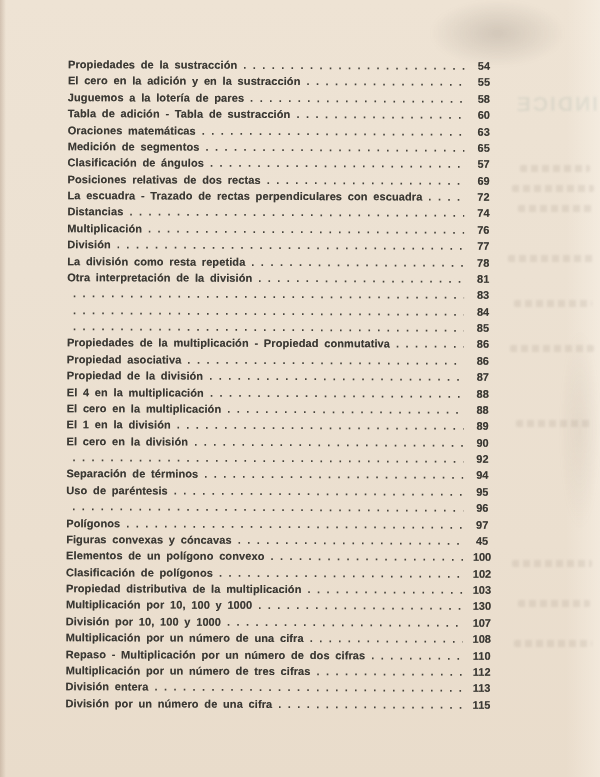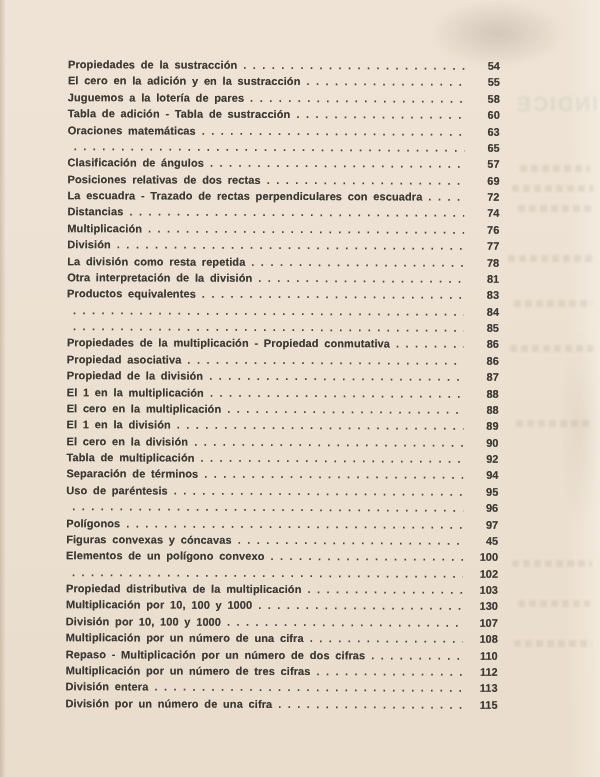--- a/index.html
+++ b/index.html
@@ -86,21 +86,21 @@
     min-width: 8px;
   }
   .toc-dots::after {
     content: ". . . . . . . . . . . . . . . . . . . . . . . . . . . . . . . . . . . . . . . . . . . . . . . . . . . . . . . . . .";
     word-spacing: 3.4px;
     color: #45423b;
   }
   .toc-page {
     flex: 0 0 auto;
     width: 32px;
-    text-align: right;
+    text-align: center;
     text-shadow: 0 0 0.4px rgba(58,56,51,0.55);
   }
 </style>
 </head>
 <body>
 
 <div class="page">
 
   <div class="edge-left"></div>
   <div class="edge-right"></div>
@@ -145,20 +145,21 @@
       <span class="toc-page">60</span>
     </div>
 
     <div class="toc-row">
       <span class="toc-title">Oraciones matemáticas</span>
       <span class="toc-dots"></span>
       <span class="toc-page">63</span>
     </div>
 
     <div class="toc-row">
+      <span class="toc-title">Medición de segmentos</span>
       <span class="toc-dots"></span>
       <span class="toc-page">65</span>
     </div>
 
     <div class="toc-row">
       <span class="toc-title">Clasificación de ángulos</span>
       <span class="toc-dots"></span>
       <span class="toc-page">57</span>
     </div>
 
@@ -198,21 +199,20 @@
       <span class="toc-page">78</span>
     </div>
 
     <div class="toc-row">
       <span class="toc-title">Otra interpretación de la división</span>
       <span class="toc-dots"></span>
       <span class="toc-page">81</span>
     </div>
 
     <div class="toc-row">
-      <span class="toc-title">Productos equivalentes</span>
       <span class="toc-dots"></span>
       <span class="toc-page">83</span>
     </div>
 
     <div class="toc-row">
       <span class="toc-dots"></span>
       <span class="toc-page">84</span>
     </div>
 
     <div class="toc-row">
@@ -232,21 +232,21 @@
       <span class="toc-page">86</span>
     </div>
 
     <div class="toc-row">
       <span class="toc-title">Propiedad de la división</span>
       <span class="toc-dots"></span>
       <span class="toc-page">87</span>
     </div>
 
     <div class="toc-row">
-      <span class="toc-title">El 1 en la multiplicación</span>
+      <span class="toc-title">El 4 en la multiplicación</span>
       <span class="toc-dots"></span>
       <span class="toc-page">88</span>
     </div>
 
     <div class="toc-row">
       <span class="toc-title">El cero en la multiplicación</span>
       <span class="toc-dots"></span>
       <span class="toc-page">88</span>
     </div>
 
@@ -256,21 +256,20 @@
       <span class="toc-page">89</span>
     </div>
 
     <div class="toc-row">
       <span class="toc-title">El cero en la división</span>
       <span class="toc-dots"></span>
       <span class="toc-page">90</span>
     </div>
 
     <div class="toc-row">
-      <span class="toc-title">Tabla de multiplicación</span>
       <span class="toc-dots"></span>
       <span class="toc-page">92</span>
     </div>
 
     <div class="toc-row">
       <span class="toc-title">Separación de términos</span>
       <span class="toc-dots"></span>
       <span class="toc-page">94</span>
     </div>
 
@@ -297,20 +296,21 @@
       <span class="toc-page">45</span>
     </div>
 
     <div class="toc-row">
       <span class="toc-title">Elementos de un polígono convexo</span>
       <span class="toc-dots"></span>
       <span class="toc-page">100</span>
     </div>
 
     <div class="toc-row">
+      <span class="toc-title">Clasificación de polígonos</span>
       <span class="toc-dots"></span>
       <span class="toc-page">102</span>
     </div>
 
     <div class="toc-row">
       <span class="toc-title">Propiedad distributiva de la multiplicación</span>
       <span class="toc-dots"></span>
       <span class="toc-page">103</span>
     </div>
 

